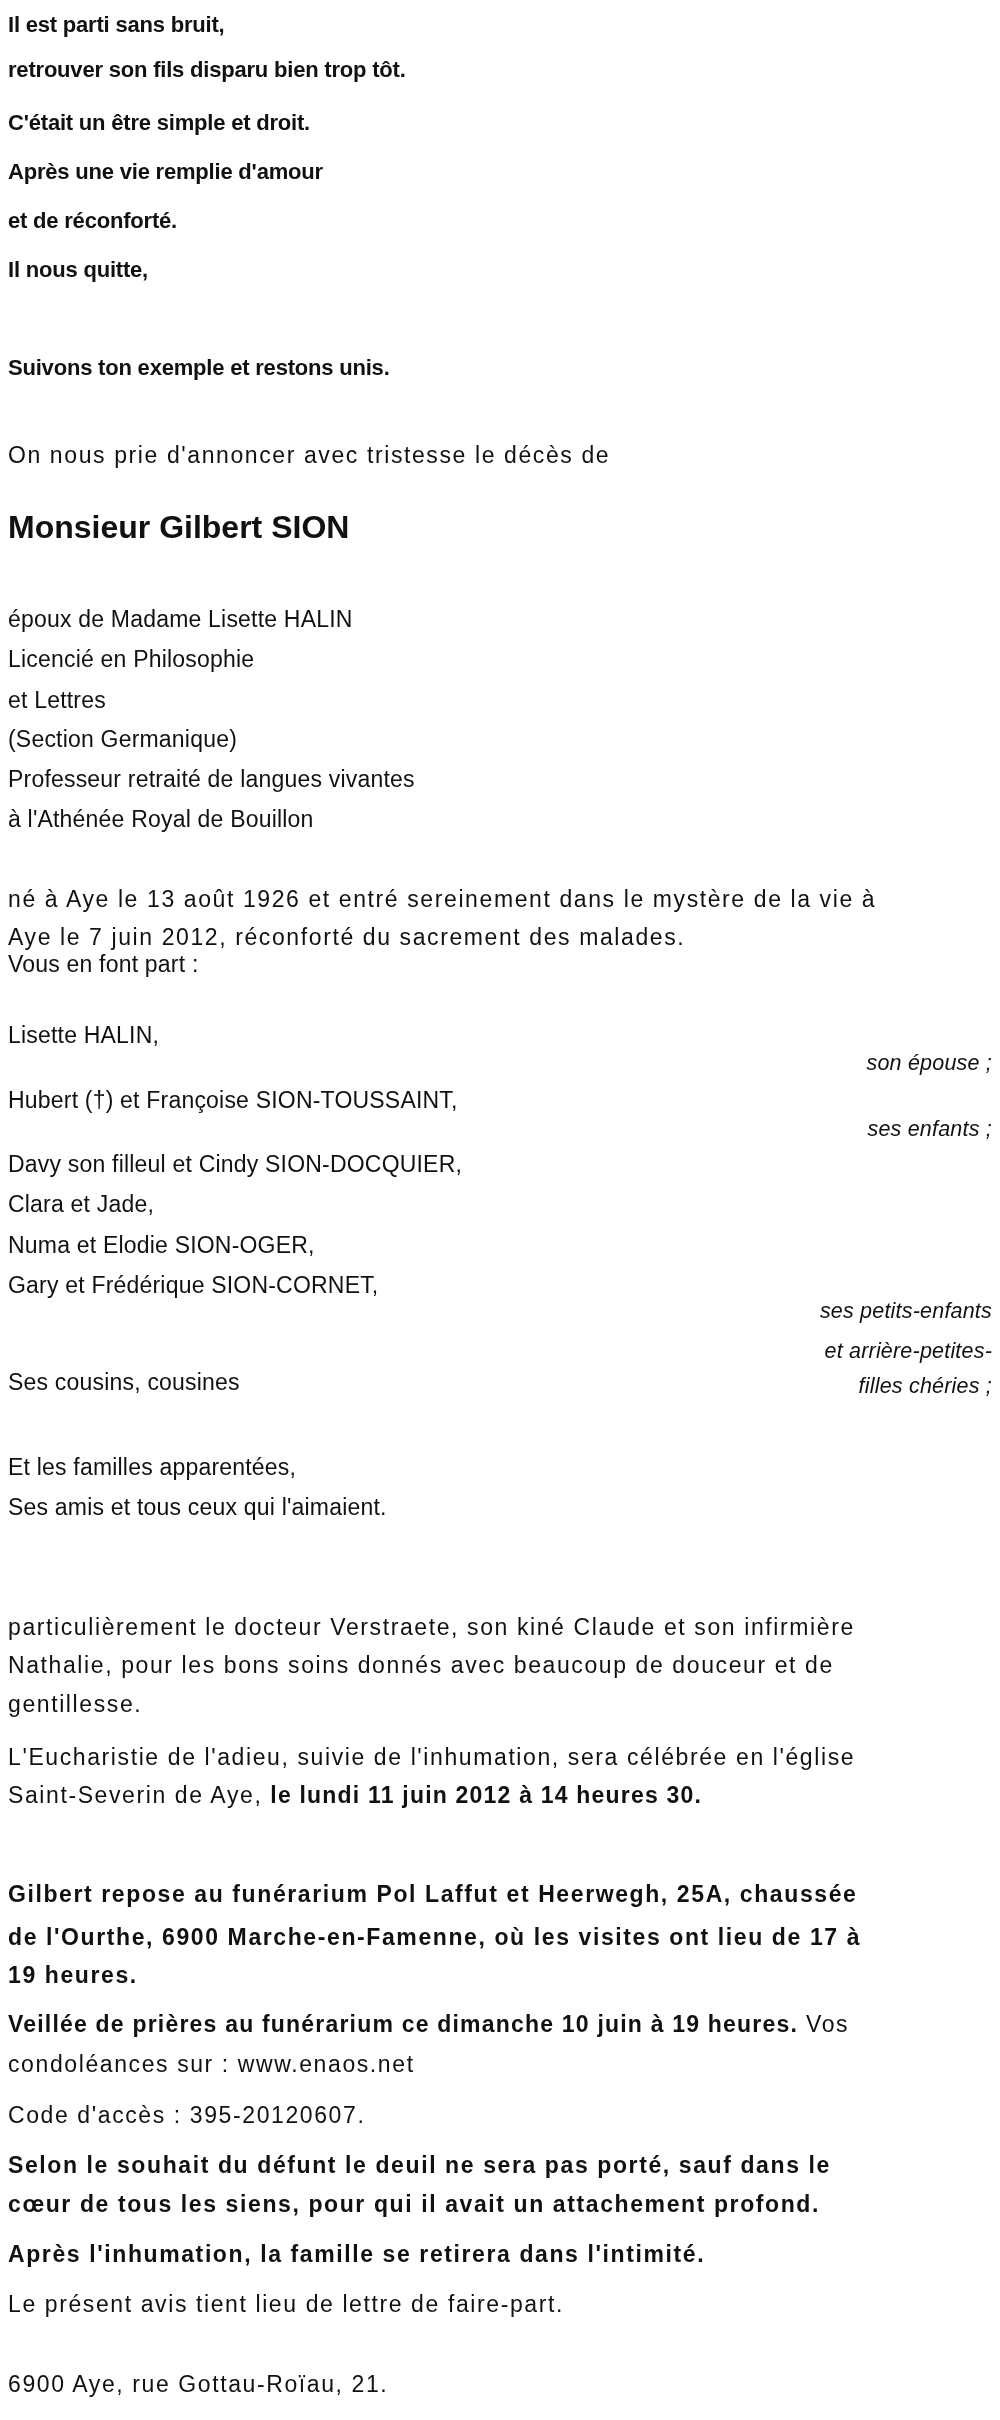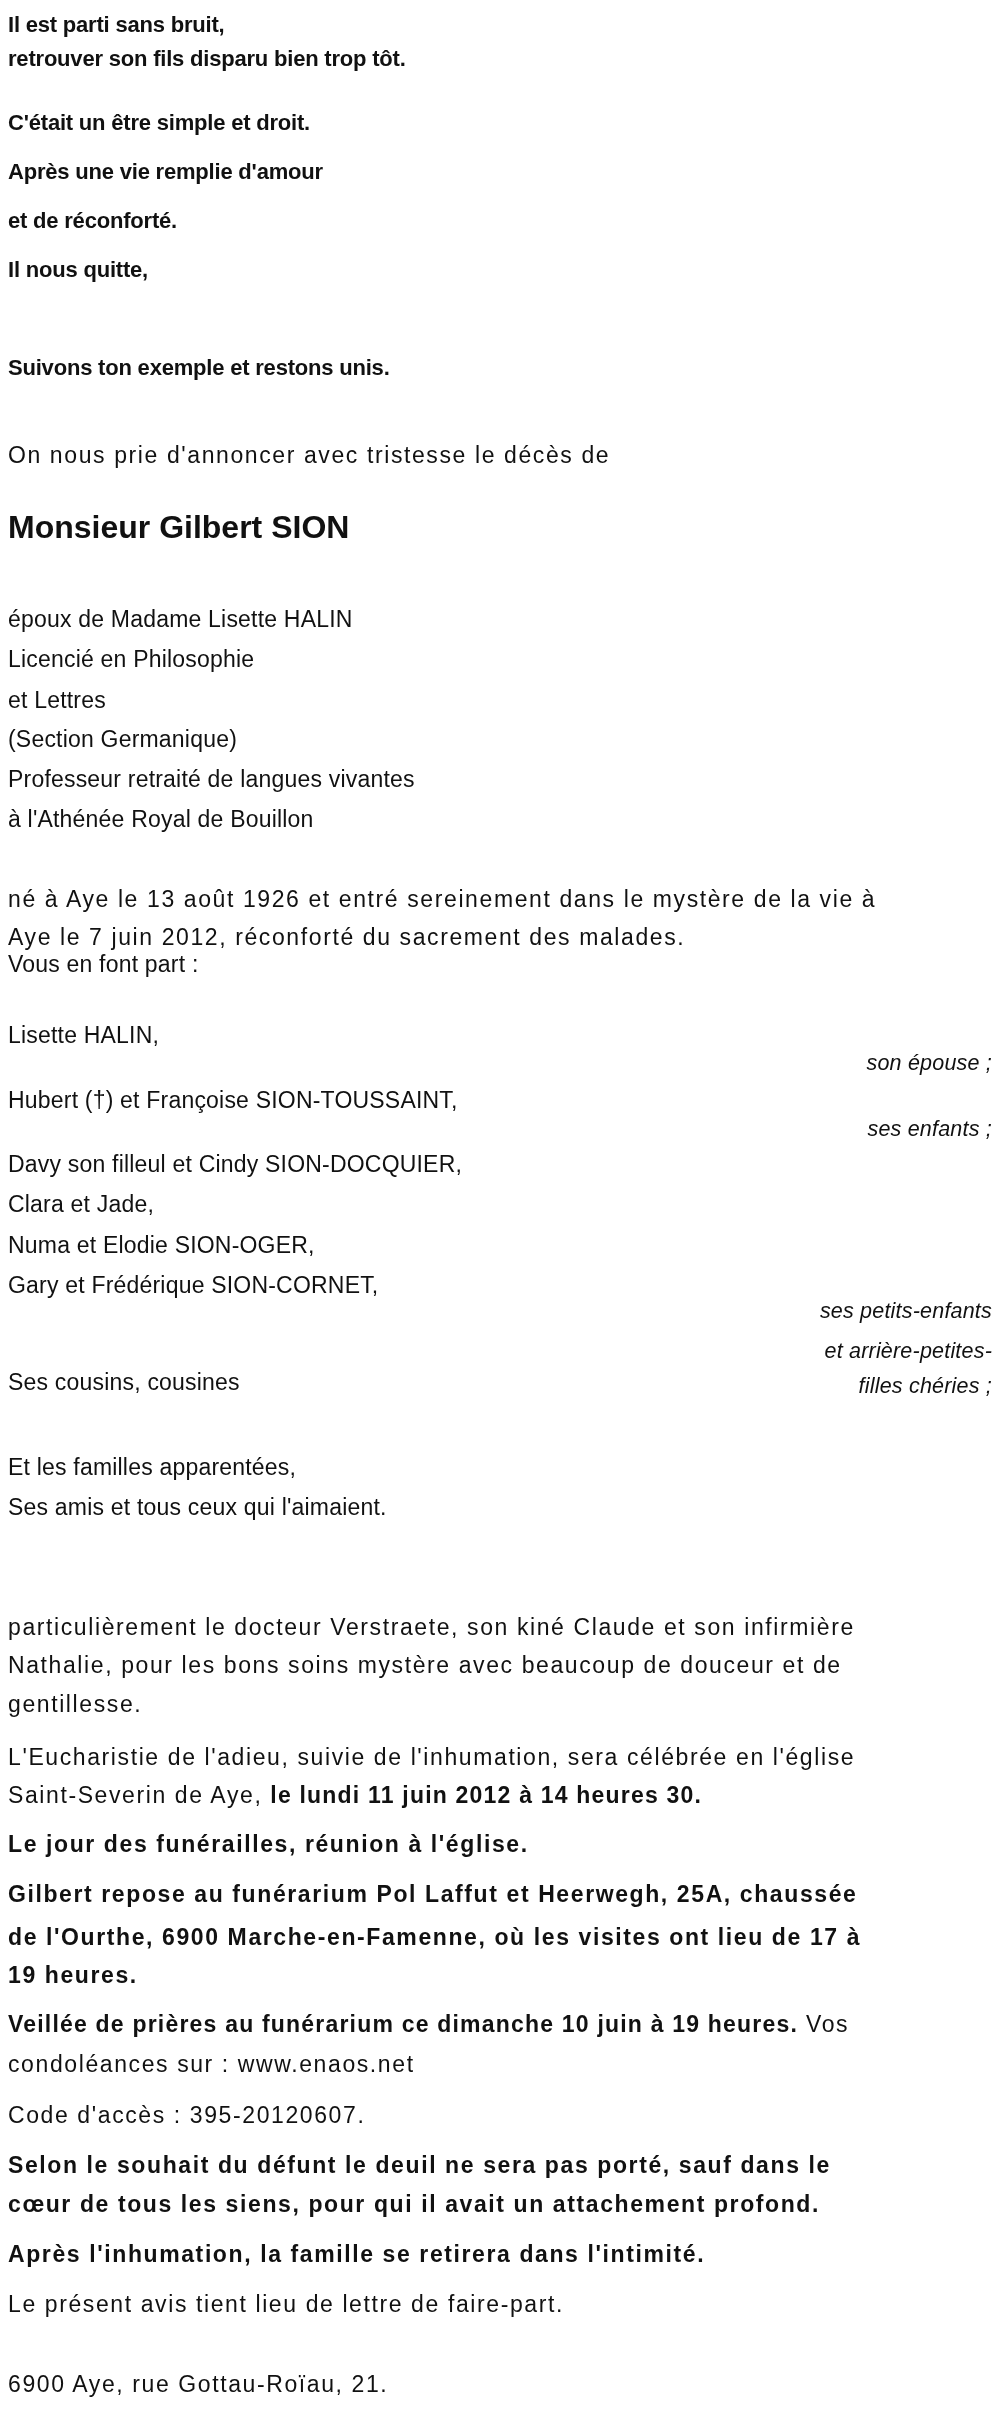--- a/index.html
+++ b/index.html
@@ -50,21 +50,21 @@
     letter-spacing: 0.2px;
     text-align: right;
   }
 </style>
 </head>
 <body>
 
 <div class="page">
 
   <div class="line poem" style="top:12px">Il est parti sans bruit,</div>
-  <div class="line poem" style="top:46px">retrouver son fils disparu bien trop tôt.</div>
+  <div class="line poem" style="top:57px">retrouver son fils disparu bien trop tôt.</div>
   <div class="line poem" style="top:110px">C'était un être simple et droit.</div>
   <div class="line poem" style="top:159px">Après une vie remplie d'amour</div>
   <div class="line poem" style="top:208px">et de réconforté.</div>
   <div class="line poem" style="top:257px">Il nous quitte,</div>
   <div class="line poem" style="top:355px">Suivons ton exemple et restons unis.</div>
 
   <div class="line wide" style="top:442px">On nous prie d'annoncer avec tristesse le décès de</div>
 
   <div class="line title" style="top:508px">Monsieur Gilbert SION</div>
 
@@ -93,27 +93,26 @@
 
   <div class="line rit" style="top:1299px">ses petits-enfants</div>
   <div class="line rit" style="top:1339px">et arrière-petites-</div>
   <div class="line rit" style="top:1374px">filles chéries ;</div>
 
   <div class="line" style="top:1369px">Ses cousins, cousines</div>
   <div class="line" style="top:1454px">Et les familles apparentées,</div>
   <div class="line" style="top:1494px">Ses amis et tous ceux qui l'aimaient.</div>
 
   <div class="line wide" style="top:1614px">particulièrement le docteur Verstraete, son kiné Claude et son infirmière</div>
-  <div class="line wide" style="top:1652px">Nathalie, pour les bons soins mystère avec beaucoup de douceur et de</div>
+  <div class="line wide" style="top:1652px">Nathalie, pour les bons soins donnés avec beaucoup de douceur et de</div>
   <div class="line wide" style="top:1691px">gentillesse.</div>
 
   <div class="line wide" style="top:1744px">L'Eucharistie de l'adieu, suivie de l'inhumation, sera célébrée en l'église</div>
   <div class="line wide" style="top:1782px"><span>Saint-Severin de Aye, </span><b class="wb">le lundi 11 juin 2012 à 14 heures 30.</b></div>
 
-  <div class="line wide b" style="top:1831px">Le jour des funérailles, réunion à l'église.</div>
 
   <div class="line wide b" style="top:1881px">Gilbert repose au funérarium Pol Laffut et Heerwegh, 25A, chaussée</div>
   <div class="line wide b" style="top:1924px">de l'Ourthe, 6900 Marche-en-Famenne, où les visites ont lieu de 17 à</div>
   <div class="line wide b" style="top:1962px">19 heures.</div>
 
   <div class="line wide" style="top:2011px"><b class="wb">Veillée de prières au funérarium ce dimanche 10 juin à 19 heures.</b><span> Vos</span></div>
   <div class="line wide" style="top:2051px">condoléances sur : www.enaos.net</div>
 
   <div class="line wide" style="top:2102px">Code d'accès : 395-20120607.</div>
 

